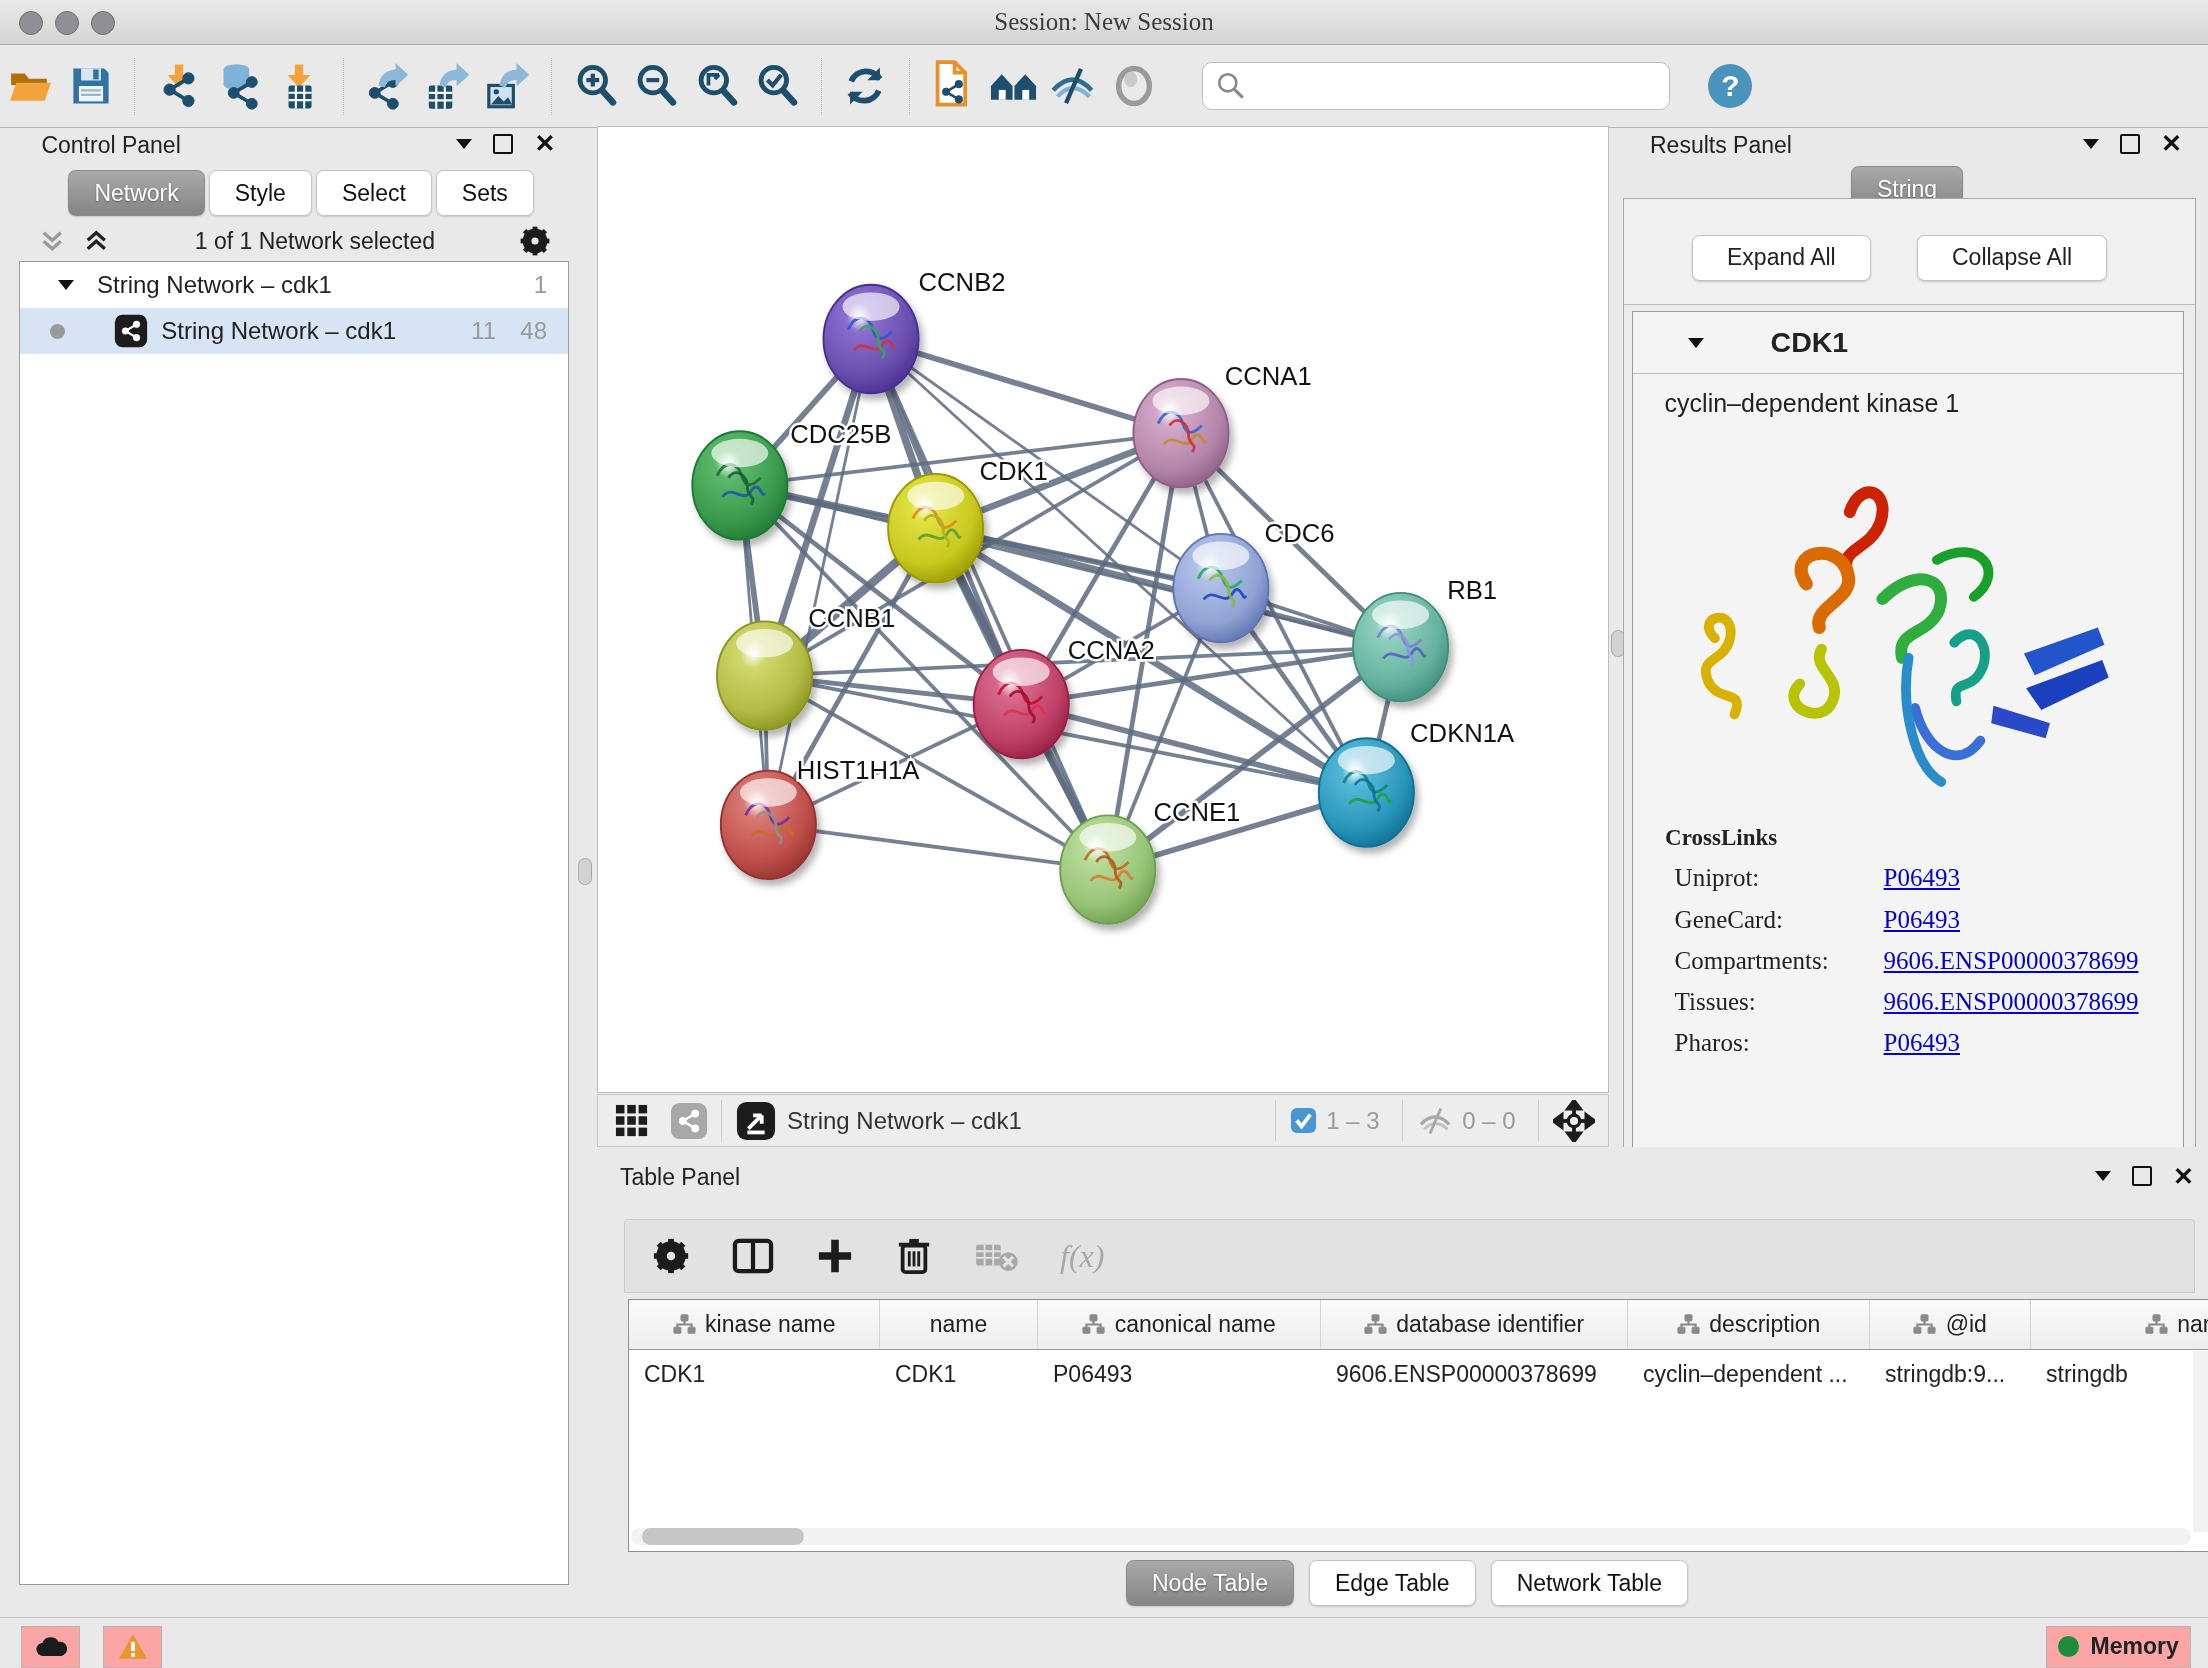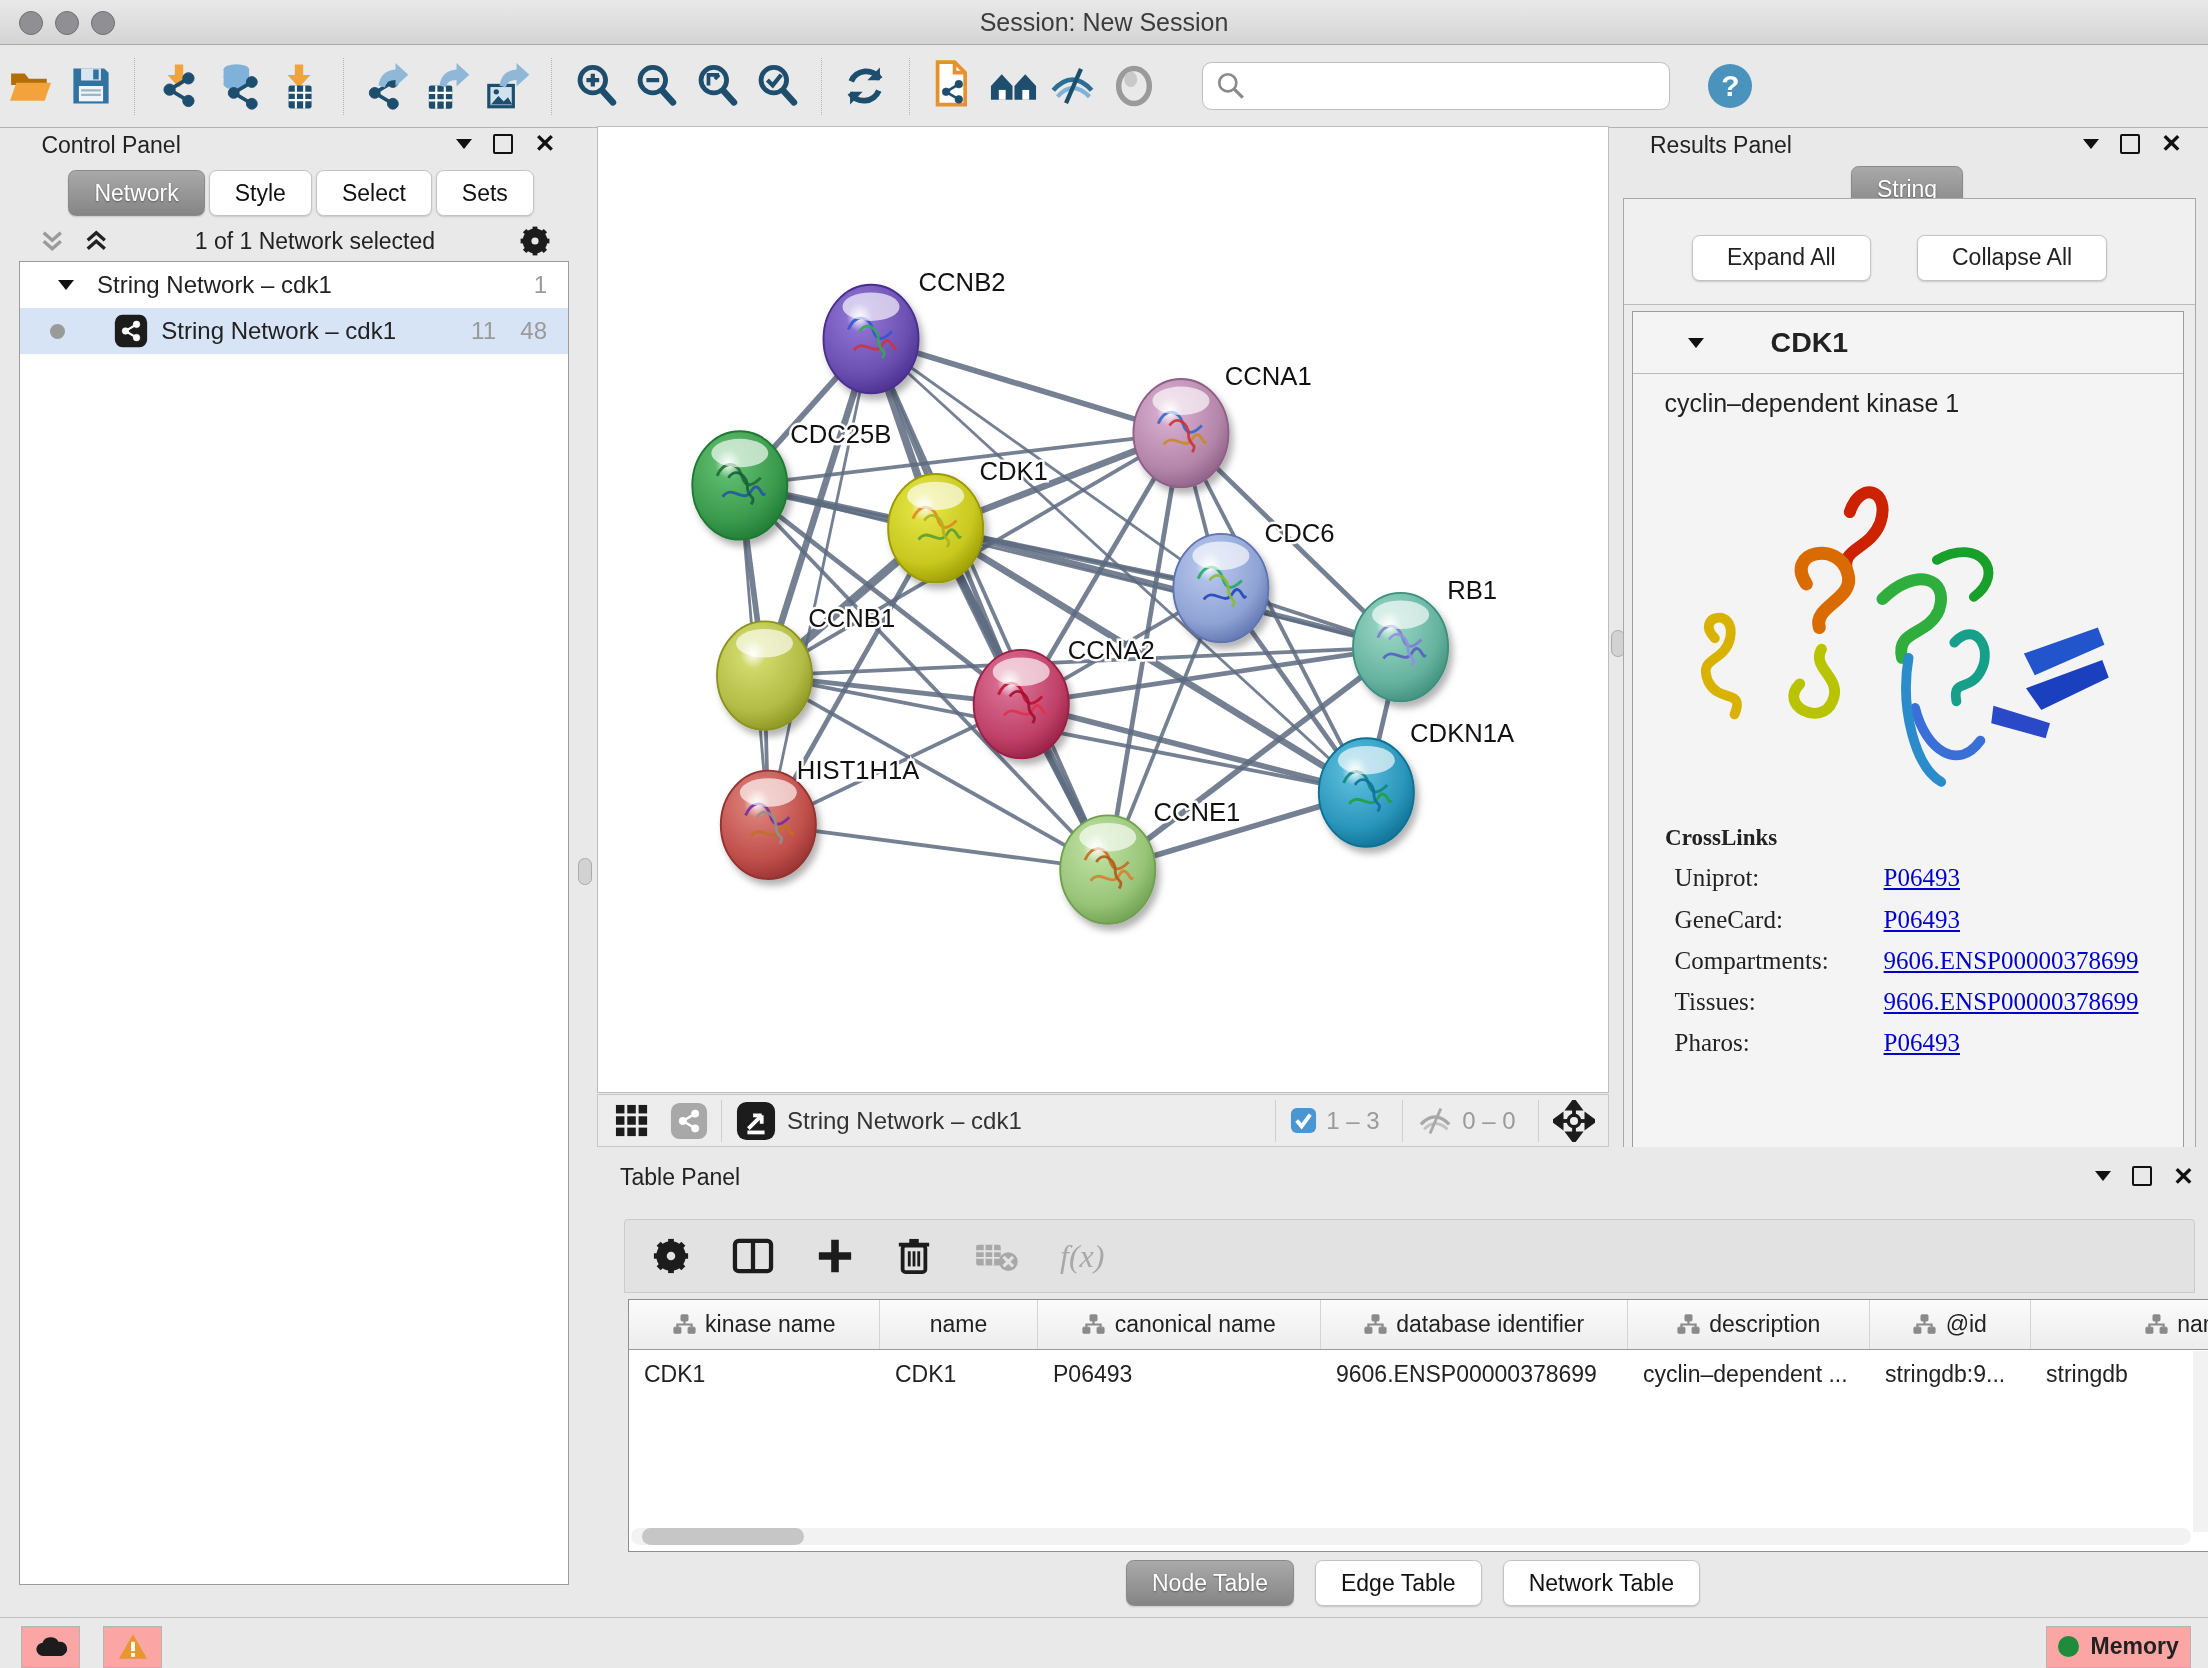--- a/index.html
+++ b/index.html
@@ -8,21 +8,21 @@
     background:#e9e9e9;font-family:"Liberation Sans",sans-serif;color:#222;
     -webkit-font-smoothing:antialiased;
   }
   .abs{position:absolute;}
   
   #titlebar{left:0;top:0;width:2208px;height:44px;
     background:linear-gradient(#e9e9e9,#d4d4d4);border-bottom:1px solid #a9a9a9;}
   .traffic{position:absolute;top:11.4px;width:22px;height:22px;border-radius:50%;
     background:#8f8f94;border:1px solid #707075;}
   #win-title{left:0;top:0;width:100%;height:60px;line-height:44px;text-align:center;
-    font-size:25px;color:#3c3c3c;}
+    font-size:25px;color:#3c3c3c;font-family:Liberation Serif, serif;}
   
   #toolbar{left:0;top:45px;width:2208px;height:82px;background:#e9e9e9;
     border-bottom:1px solid #b2b2b2;display:flex;align-items:center;}
   .tb-ico{width:49px;height:53px;margin:0 5.7px;display:flex;align-items:center;justify-content:center;}
   .tb-sep{width:0;height:57px;border-left:1.9px dotted #b3b3b3;margin:0 13.3px;}
   #search-wrap{margin-left:38px;width:466px;height:46px;background:#fff;border:1px solid #bdbdbd;
     border-radius:9.5px;display:flex;align-items:center;}
   #search-input{border:none;outline:none;flex:1;font-size:23px;height:38px;background:transparent;}
   #help-btn{margin-left:38px;width:44px;height:44px;border-radius:50%;background:#4a93bd;
     color:#fff;font-size:30px;font-weight:bold;text-align:center;line-height:44px;}
@@ -83,21 +83,21 @@
     border:1px solid #8f8f8f;overflow:hidden;}
   #nt-header{display:flex;height:49px;background:linear-gradient(#fbfbfb,#ededed);
     border-bottom:1.9px solid #9a9a9a;}
   .nt-hcell{display:flex;align-items:center;justify-content:center;gap:9.5px;font-size:23px;
     border-right:1px solid #d4d4d4;box-sizing:border-box;flex:none;overflow:hidden;white-space:nowrap;}
   #nt-row{display:flex;height:48px;align-items:center;}
   .nt-cell{font-size:23px;padding-left:15px;box-sizing:border-box;flex:none;overflow:hidden;white-space:nowrap;}
   #nt-hscroll{position:absolute;left:1.9px;bottom:5.7px;width:1560px;height:17px;background:#f2f2f2;border-radius:8.6px;}
   #nt-hthumb{position:absolute;left:11.4px;top:0;width:162px;height:17px;background:#c6c6c6;border-radius:8.6px;}
   #nt-vscroll{position:absolute;right:1.9px;top:51px;width:15px;height:181px;background:#f2f2f2;}
-  #tp-tabs{position:absolute;left:540px;top:413px;display:flex;gap:21px;}
+  #tp-tabs{position:absolute;left:540px;top:413px;display:flex;gap:15px;}
   
   #statusbar{left:0;top:1617px;width:2208px;height:51px;background:#e9e9e9;border-top:1px solid #c2c2c2;}
   .sb-btn{position:absolute;top:7.6px;height:40px;background:#fca5a5;border:1.9px solid #b5b5b5;
     display:flex;align-items:center;justify-content:center;font-weight:bold;}
   #memory-btn{right:17px;width:143px;gap:11.4px;font-size:23px;}
   #mem-dot{width:21px;height:21px;border-radius:50%;background:#1e8c3c;}
   svg{display:block;}
   text{font-family:"Liberation Sans",sans-serif;}
 </style>
 </head>

